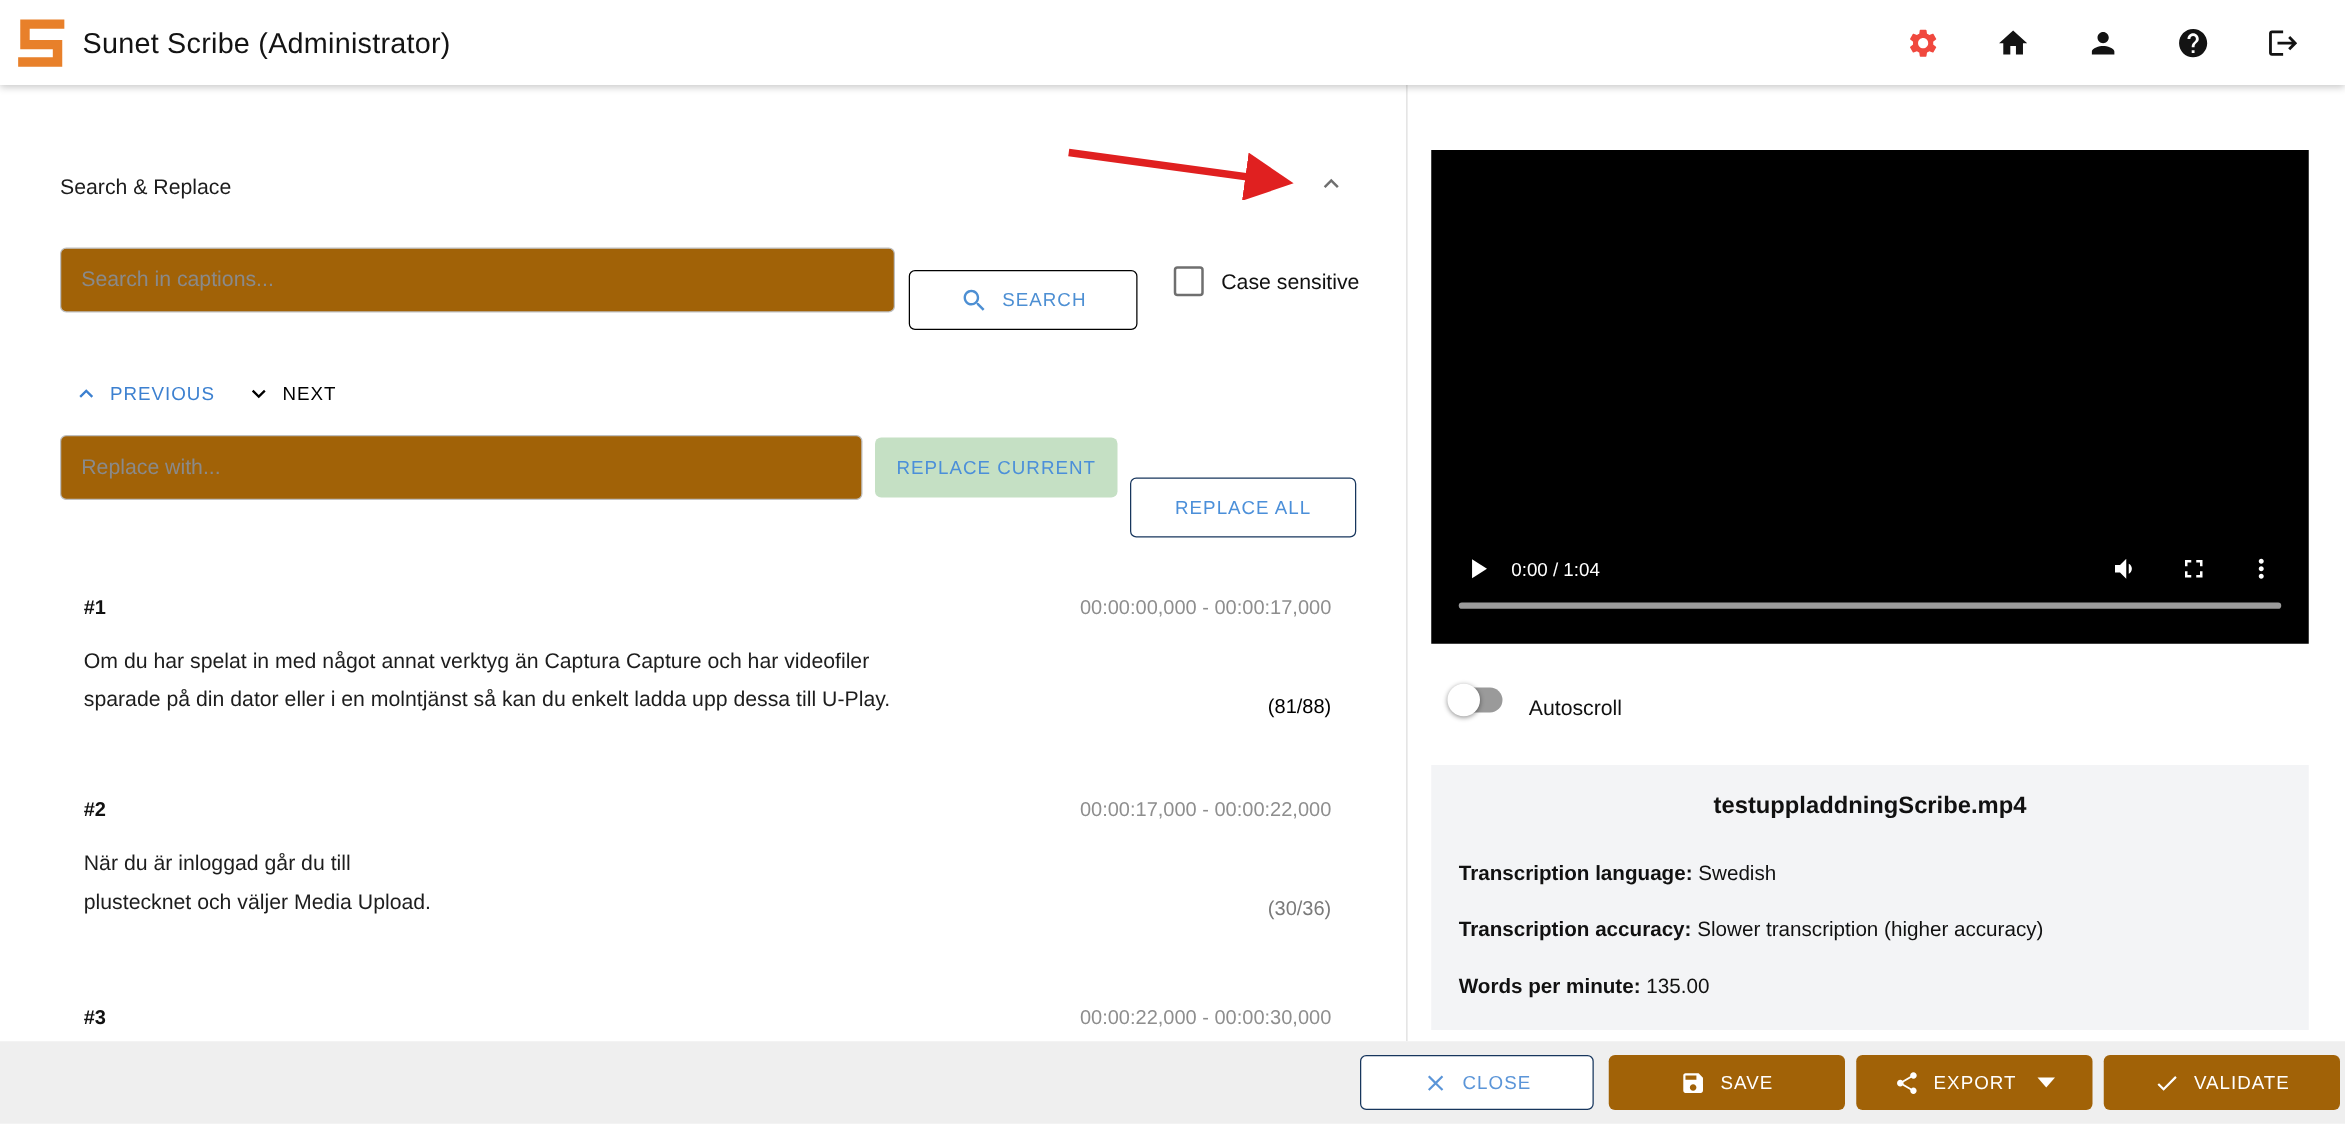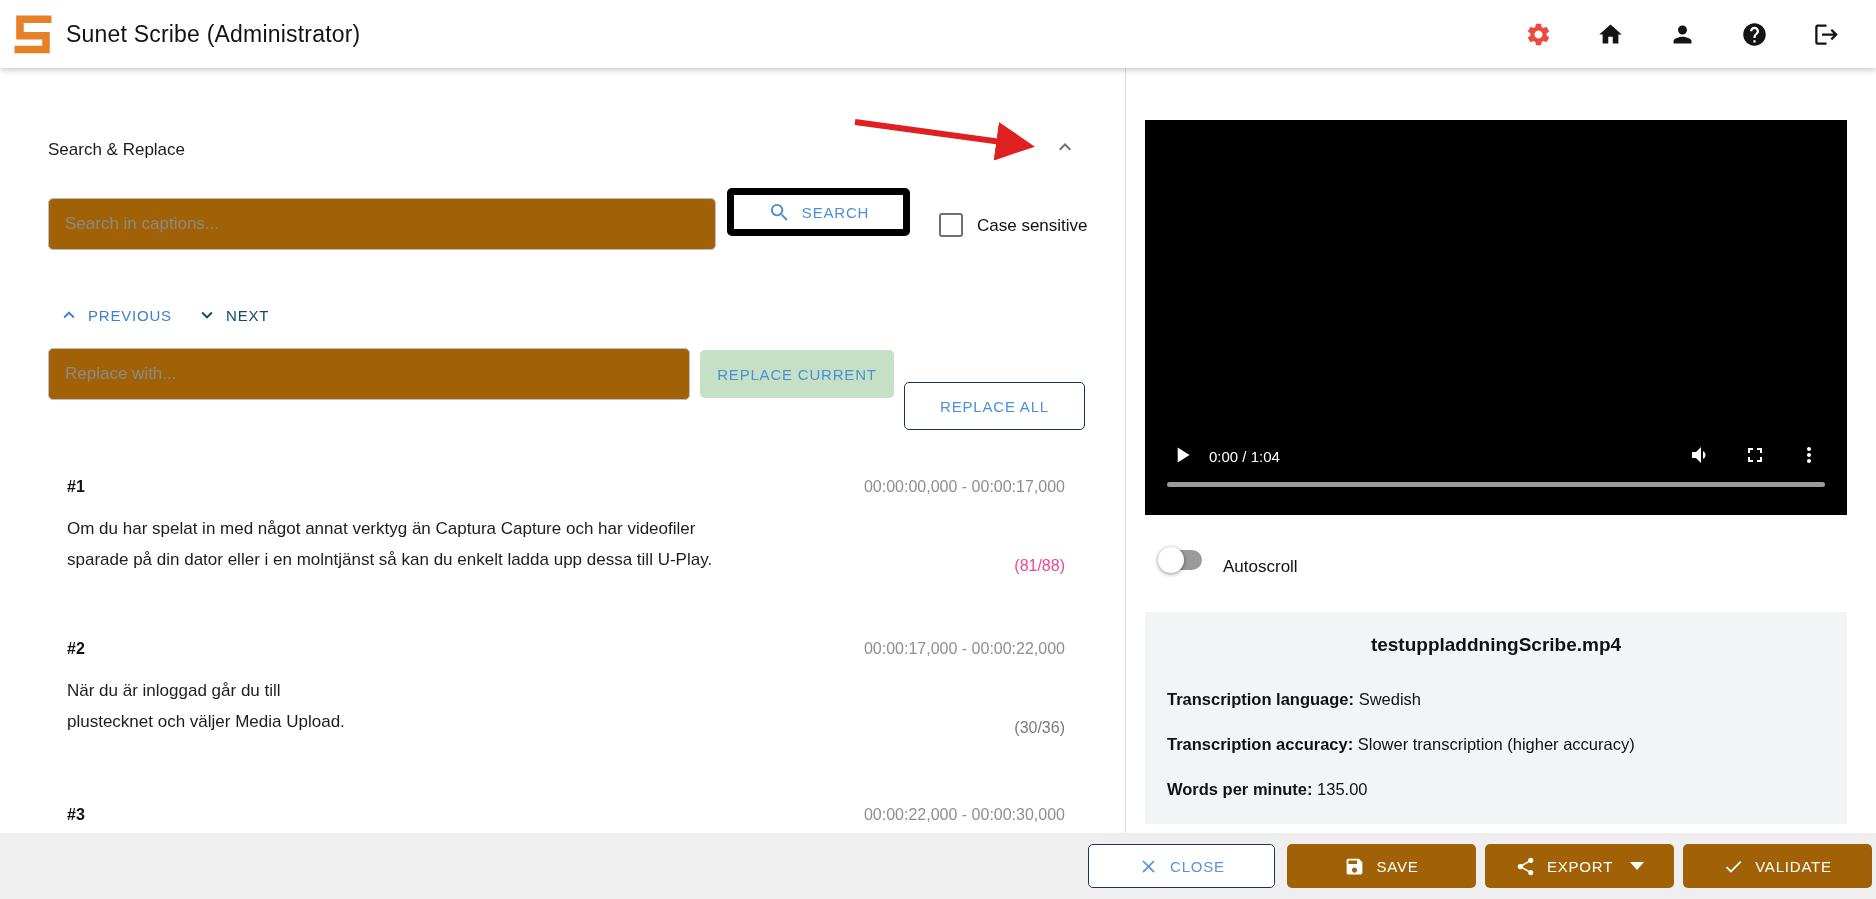--- a/index.html
+++ b/index.html
@@ -30,48 +30,48 @@
     font-size: 17px; padding: 0 16px; color: #222; background: #a16207; outline: none;
     font-family: "Liberation Sans", sans-serif; }
   .text-input::placeholder { color: #8a8a8a; }
   .search-input { left: 48px; top: 198px; width: 668px; }
   .replace-input { left: 48px; top: 348px; width: 642px; }
 
   .btn { display: flex; align-items: center; justify-content: center; gap: 11px;
     font-size: 15px; font-weight: 500; letter-spacing: .8px; border-radius: 5px;
     cursor: pointer; border: none; background: none; font-family: "Liberation Sans", sans-serif; }
   .btn svg { fill: currentColor; }
-  .search-btn { position: absolute; left: 727px; top: 188px; width: 183px; height: 48px;
-    background: #fff; border: 7px solid #000000; color: #4d8fd3; }
+  .search-btn { position: absolute; left: 727px; top: 216px; width: 183px; height: 48px;
+    background: #fff; border: 1px solid #000000; color: #4d8fd3; }
   .search-btn svg { width: 23px; height: 23px; }
 
   .checkbox { position: absolute; left: 939px; top: 213px; width: 24px; height: 24px;
     border: 2px solid #6f6f6f; border-radius: 3px; background: #fff; cursor: pointer; }
   .case-label { position: absolute; left: 977px; top: 216px; font-size: 17px; color: #111; }
 
   .nav-btn { position: absolute; top: 304px; display: flex; align-items: center; gap: 8px;
     font-size: 15px; font-weight: 500; letter-spacing: .8px; cursor: pointer; }
   .nav-btn svg { width: 22px; height: 22px; fill: currentColor; }
   .prev-btn { left: 58px; color: #3c80d0; }
-  .next-btn { left: 196px; color: #0c4a6e; }
+  .next-btn { left: 196px; color: #000000; }
 
   .replace-current-btn { position: absolute; left: 700px; top: 350px; width: 194px; height: 48px;
     background: #c5e0c4; color: #4b8fd9; }
   .replace-all-btn { position: absolute; left: 904px; top: 350px; width: 181px; height: 48px;
     background: #fff; border: 1px solid #17365d; color: #4b8fd9; margin-top: 32px; }
 
   
   .caption { position: absolute; left: 67px; width: 998px; }
   .cap-head { display: flex; justify-content: space-between; align-items: baseline; }
   .cap-num { font-size: 16px; font-weight: bold; color: #111; }
   .cap-time { font-size: 16px; color: #8e8e8e; }
   .cap-body { margin-top: 17px; display: flex; }
   .cap-lines { flex: 1; font-size: 17px; line-height: 31px; color: #1d1d1d; cursor: text; }
   .cap-count { font-size: 16px; align-self: flex-end; }
-  .cap-count.red { color: #ec4899; }
+  .cap-count.red { color: #000000; }
   .cap-count.gray { color: #7a7a7a; }
 
   
   .video { position: absolute; left: 1145px; top: 120px; width: 702px; height: 395px; background: #000; }
   .vc-play { position: absolute; left: 24px; top: 322px; width: 26px; height: 26px; color: #fff; cursor: pointer; }
   .vc-play svg { width: 100%; height: 100%; fill: currentColor; }
   .vc-time { position: absolute; left: 64px; top: 328px; font-size: 15px; color: #fff; }
   .vc-right { position: absolute; right: 26px; top: 323px; display: flex; gap: 30px; }
   .vc-right .vcicon { width: 24px; height: 24px; color: #fff; cursor: pointer; }
   .vc-right .vcicon svg { width: 100%; height: 100%; fill: currentColor; }

